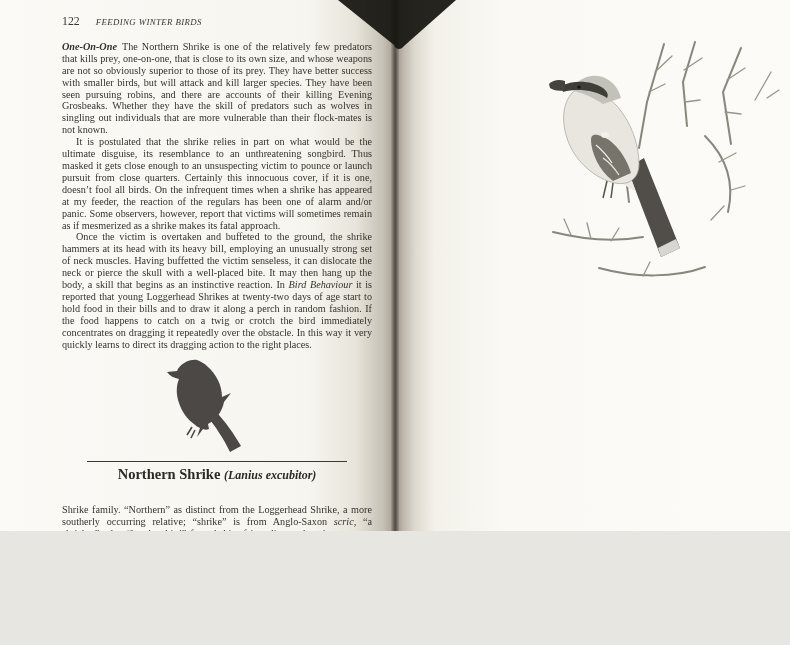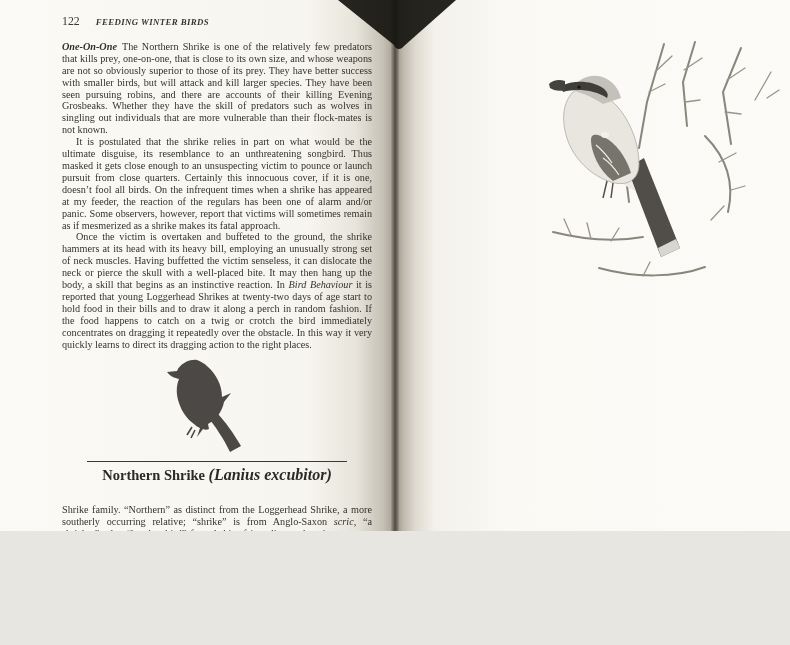--- a/index.html
+++ b/index.html
@@ -16,32 +16,32 @@
     background:linear-gradient(to right,rgba(90,85,75,.15),rgba(55,52,45,.75),rgba(90,85,75,.2));}
   #spine-wedge{position:absolute;left:338px;top:0;width:118px;height:52px;}
   #spine-bottom{position:absolute;left:348px;top:636px;width:86px;height:9px;
     background:radial-gradient(ellipse at center,#25231f 0%,#3c3933 60%,rgba(60,57,51,0) 100%);}
   
   .content{position:absolute;font-size:10.2px;line-height:11.9px;text-align:justify;}
   #left-content{left:62px;top:16px;width:310px;}
   .running-head{display:flex;align-items:baseline;font-size:8.8px;letter-spacing:.4px;
     color:#3a372f;margin-bottom:12px;}
   .running-head .pageno{font-size:11.8px;font-style:normal;letter-spacing:0;}
-  .running-head .head-title{font-style:italic;font-weight:bold;}
+  .running-head .head-title{font-style:italic;font-weight:normal;}
   #left-head .pageno{margin-right:16px;}
   p{margin:0;}
   .indent{text-indent:14px;}
   .lead{font-weight:bold;margin-right:11px;}
   .lead-italic{font-weight:bold;font-style:italic;margin-right:5px;}
   .sect{margin-top:8px;}
   
   #silhouette-fig{margin:6px 0 0 102px;display:block;}
   #species-rule{border:0;border-top:1.6px solid #3b3933;width:260px;margin:5px 0 0 25px;}
   #species-heading{text-align:center;font-size:14.5px;font-weight:bold;margin-top:7px;color:#2c2a25;}
-  #species-heading .latin{font-weight:bold;font-style:italic;font-size:16px;}
+  #species-heading .latin{font-weight:bold;font-style:italic;font-size:12px;}
   #etymology{margin-top:22px;}
   #shrike-art{position:absolute;left:148px;top:40px;}
 </style>
 </head>
 <body>
 
 <div id="spread">
 
   <div class="page" id="left-page">
     <div class="content" id="left-content">

